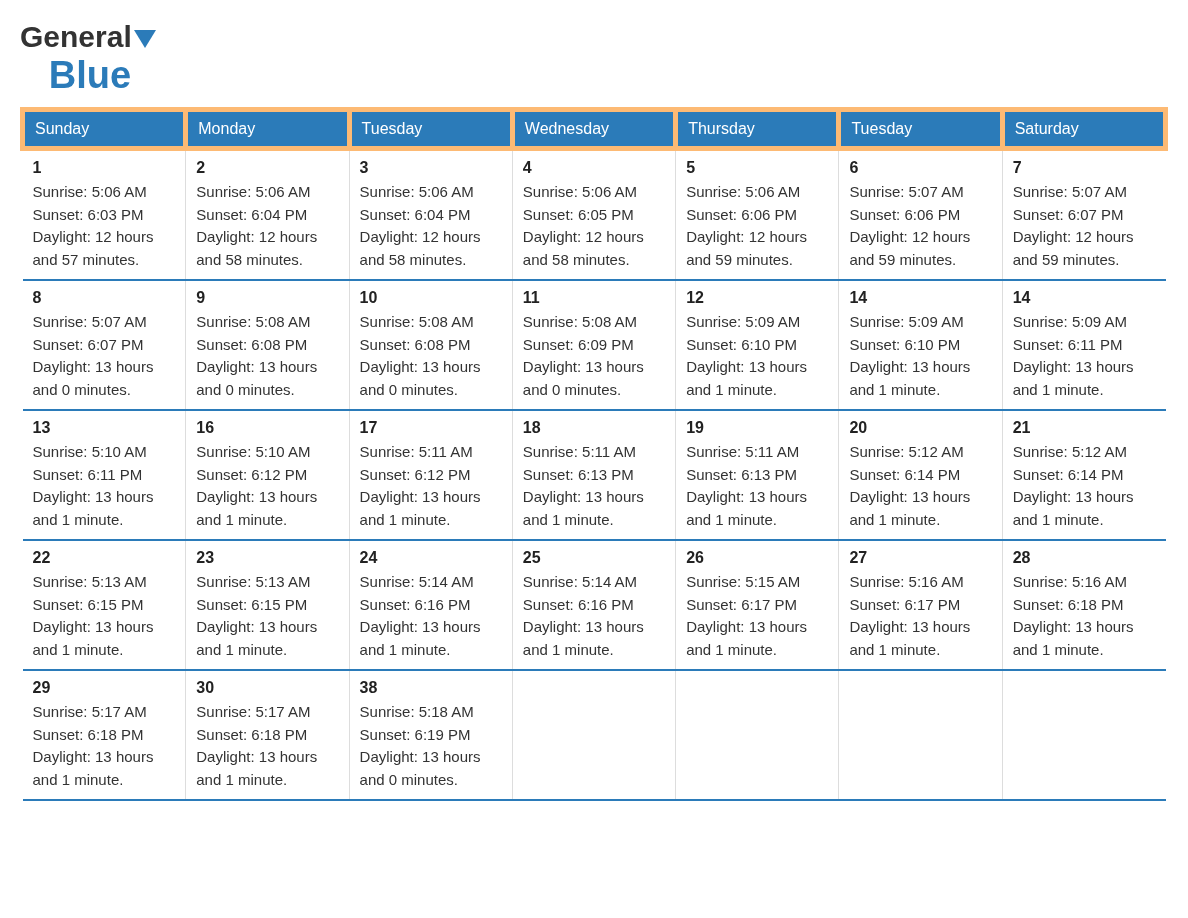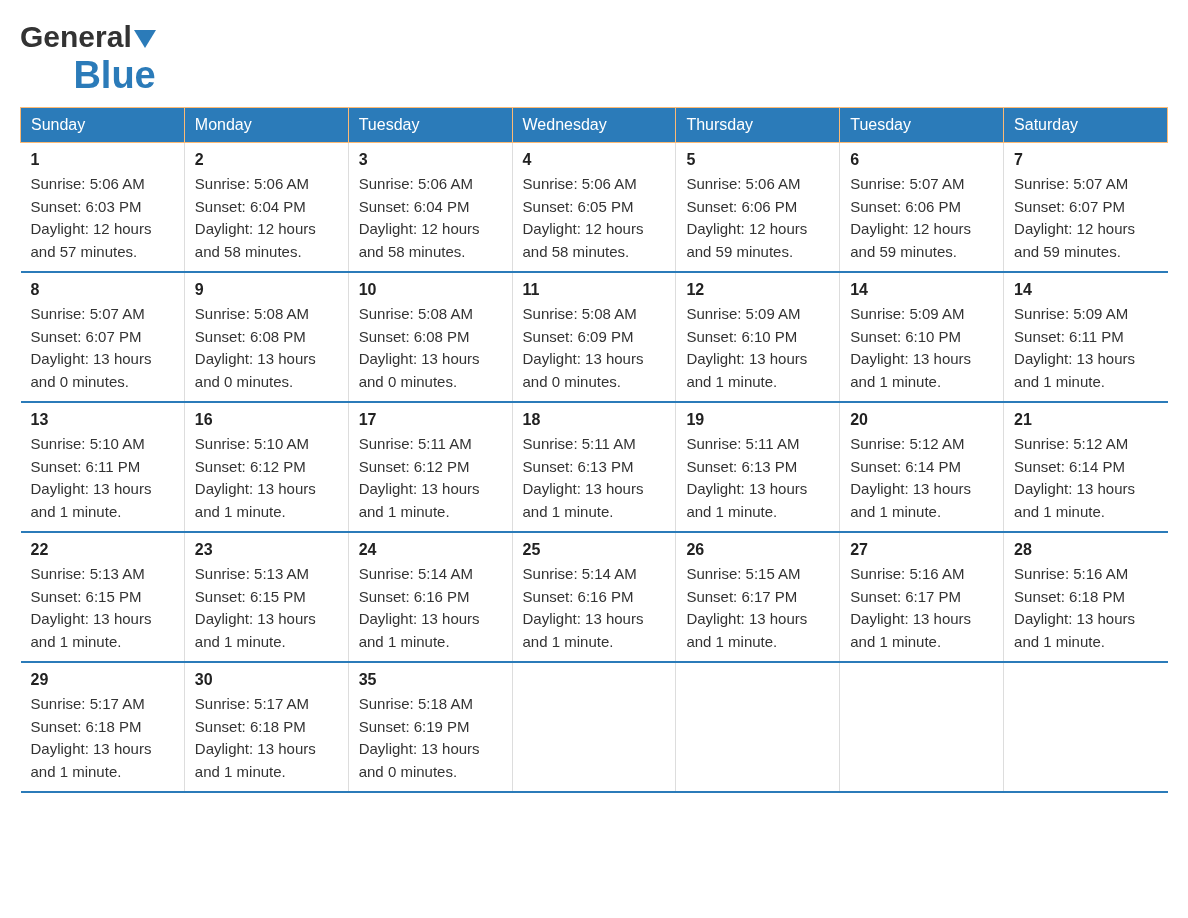--- a/index.html
+++ b/index.html
@@ -12,21 +12,21 @@
     }
     .header-row {
       display: flex;
       justify-content: space-between;
       align-items: flex-start;
       margin-bottom: 6px;
     }
     .logo-area {
       display: flex;
       flex-direction: column;
-      align-items: flex-end;
+      align-items: center;
     }
     .title-area {
       text-align: right;
     }
     .month-title {
       font-size: 52px;
       font-weight: bold;
       color: #222;
       line-height: 1.1;
     }
@@ -42,21 +42,21 @@
     }
     thead tr {
       background-color: #2b7bb9;
     }
     thead th {
       color: #fff;
       font-size: 16px;
       font-weight: normal;
       padding: 8px 10px;
       text-align: left;
-      border: 1px solid #fdba74;
+      border: 5px solid #fdba74;
     }
     tbody tr {
       border-bottom: 2px solid #2b7bb9;
     }
     tbody td {
       vertical-align: top;
       padding: 8px 10px;
       font-size: 13px;
       color: #222;
       border-right: 1px solid #ddd;
@@ -358,21 +358,21 @@
       </td>
         <td>
         <span class="day-num">30</span>
         <div class="day-info">
           <span>Sunrise: 5:17 AM</span><br>
           <span>Sunset: 6:18 PM</span><br>
           <span>Daylight: 13 hours and 1 minute.</span>
         </div>
       </td>
         <td>
-        <span class="day-num">35</span>
+        <span class="day-num">38</span>
         <div class="day-info">
           <span>Sunrise: 5:18 AM</span><br>
           <span>Sunset: 6:19 PM</span><br>
           <span>Daylight: 13 hours and 0 minutes.</span>
         </div>
       </td>
         <td></td>
         <td></td>
         <td></td>
         <td></td>

